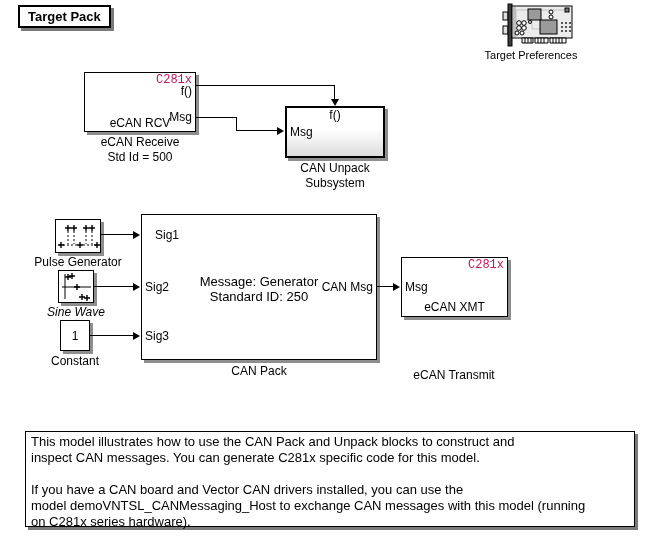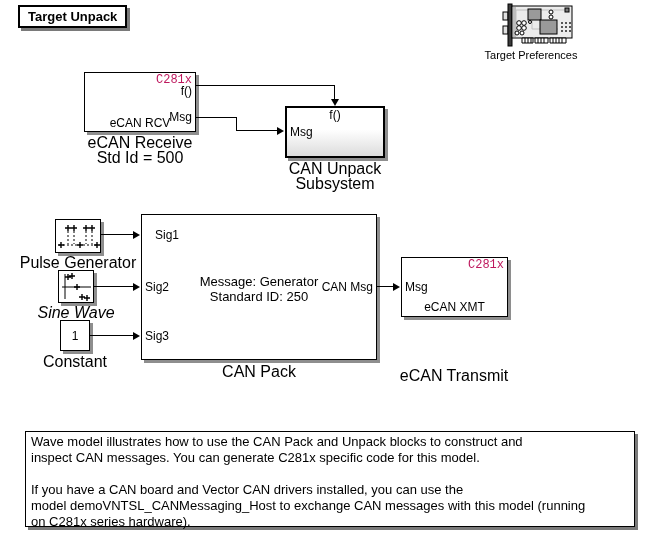--- a/index.html
+++ b/index.html
@@ -3,21 +3,21 @@
 <meta charset="utf-8">
 <style>
   html,body{margin:0;padding:0;background:#fff;}
   #canvas{position:relative;width:657px;height:541px;background:#ffffff;overflow:hidden;
           font-family:"Liberation Sans","DejaVu Sans",sans-serif;color:#000;}
 
   
   .blk{position:absolute;background:#fff;border:1px solid #000;box-sizing:border-box;
        box-shadow:3px 3px 0 #8e8e8e;}
   .plabel{position:absolute;font-size:12px;line-height:13px;white-space:nowrap;}
-  .bname{position:absolute;font-size:16px;line-height:13px;text-align:center;white-space:nowrap;}
+  .bname{position:absolute;font-size:12px;line-height:13px;text-align:center;white-space:nowrap;}
   .tag{color:#be185d;font-family:Liberation Mono, monospace;}
 
   
   #title-box{position:absolute;left:18px;top:5px;border:2px solid #000;background:#fff;
              box-shadow:3px 3px 0 #7a7a7a;font-size:13px;font-weight:bold;
              padding:2px 8px;white-space:nowrap;}
 
   
   #tp-icon{position:absolute;left:502px;top:3px;}
   #tp-label{left:471px;width:120px;top:49px;font-size:11px;}
@@ -74,21 +74,21 @@
   #annotation{position:absolute;left:25px;top:431px;width:610px;height:96px;
               border:1px solid #000;background:#fff;box-shadow:3px 3px 0 #7a7a7a;
               box-sizing:border-box;padding:2px 5px;font-size:13px;line-height:16px;}
   #annotation div{white-space:nowrap;}
 </style>
 </head>
 <body>
 
 <div id="canvas">
 
-  <div id="title-box">Target Unpack</div>
+  <div id="title-box">Target Pack</div>
 
   <div id="tp-icon">
     <svg width="76" height="45" viewBox="0 0 76 45">
       <rect x="1" y="9" width="5" height="8" fill="#e0e0e0" stroke="#000"></rect>
       <rect x="1" y="23" width="5" height="8" fill="#e0e0e0" stroke="#000"></rect>
       <rect x="6" y="1" width="4" height="42" fill="#3a3a3a" stroke="#000"></rect>
       <rect x="10" y="3" width="60" height="32" fill="#ececec" stroke="#000"></rect>
       <g stroke="#c0c0c0" stroke-width="1">
         <line x1="14" y1="7" x2="64" y2="7"></line>
           <line x1="14" y1="7" x2="14" y2="31"></line>
@@ -224,21 +224,21 @@
   <div class="ln" style="left:94px;top:286px;width:40px;height:1px;"></div>
   <div class="ar" style="left:133px;top:283px;"></div>
 
   <div class="ln" style="left:90px;top:335px;width:44px;height:1px;"></div>
   <div class="ar" style="left:133px;top:332px;"></div>
 
   <div class="ln" style="left:377px;top:286px;width:17px;height:1px;"></div>
   <div class="ar" style="left:393px;top:283px;"></div>
 
   <div id="annotation">
-    <div>Wave model illustrates how to use the CAN Pack and Unpack blocks to construct and</div>
+    <div>This model illustrates how to use the CAN Pack and Unpack blocks to construct and</div>
     <div>inspect CAN messages. You can generate C281x specific code for this model.</div>
     <div>&nbsp;</div>
     <div>If you have a CAN board and Vector CAN drivers installed, you can use the</div>
     <div>model demoVNTSL_CANMessaging_Host to exchange CAN messages with this model (running</div>
     <div>on C281x series hardware).</div>
   </div>
 
 </div>
 
 </body></html>

